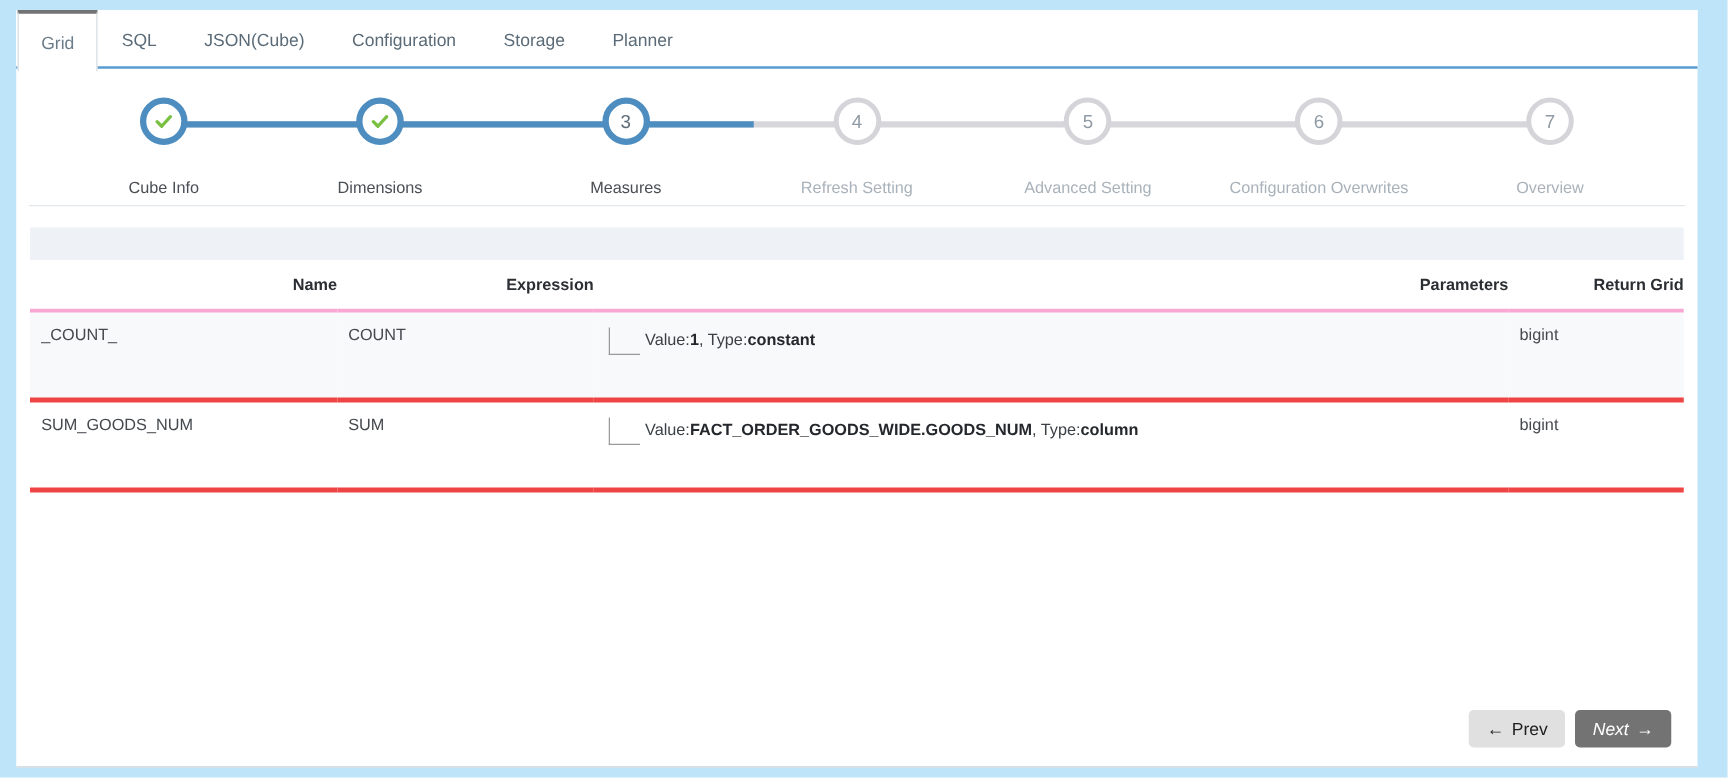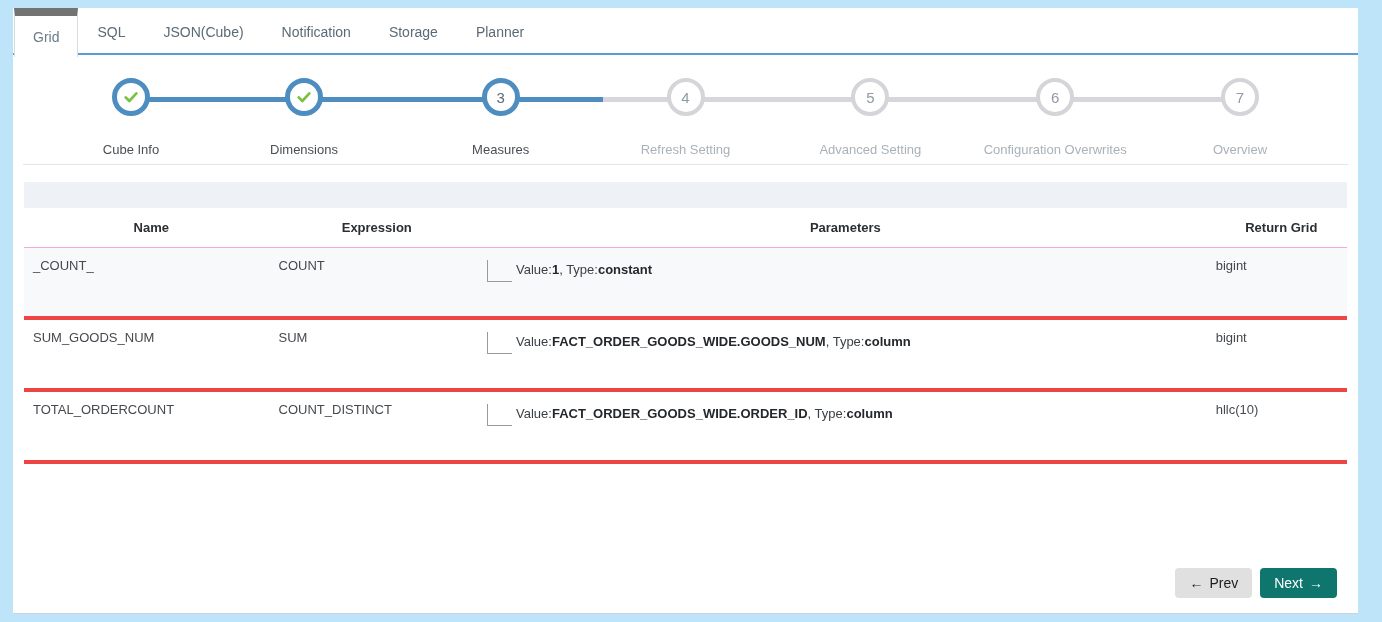--- a/index.html
+++ b/index.html
@@ -42,21 +42,21 @@
     cursor: pointer;
     position: relative;
     background: transparent;
     border: 1px solid transparent;
     border-bottom: none;
     min-width: 58px;
   }
   .tab.active {
     background: #fff;
     border: 1px solid #d5dde2;
-    border-top: 8px solid #737373;
+    border-top: 3px solid #737373;
     border-bottom: none;
     margin-bottom: -2px;
     height: 49px;
     color: #6b7c88;
   }
 
   
   .page-title {
     font-size: 19px;
     color: #33383d;
@@ -134,26 +134,26 @@
   }
 
   
   table.grid {
     margin: 0 11px;
     width: calc(100% - 22px);
     border-collapse: collapse;
     table-layout: fixed;
   }
   table.grid th {
-    text-align: center;
+    text-align: right;
     font-size: 13px;
     font-weight: bold;
     color: #2b2f33;
     padding: 12px 0 12px 9px;
-    border-bottom: 1px solid #f9a8d4;
+    border-bottom: 3px solid #f9a8d4;
   }
   table.grid td {
     font-size: 13px;
     color: #45494e;
     padding: 10px 0 10px 9px;
     border-bottom: 4px solid #ef4444;
     vertical-align: top;
   }
   table.grid tbody tr.odd td { background: #f8f9fa; }
   .col-name  { width: 245px; }
@@ -203,42 +203,42 @@
     font-size: 14px;
     font-family: "Liberation Sans", sans-serif;
     padding: 8px 14px;
     cursor: pointer;
     display: inline-flex;
     align-items: center;
     gap: 6px;
     line-height: 1;
   }
   .btn-prev { background: #e0e0e0; color: #1d1d1d; }
-  .btn-next { background: #0f766e; color: #ffffff; }
+  .btn-next { background: #737373; color: #ffffff; font-style: italic; }
   .arrow { font-size: 14px; line-height: 1; }
 </style>
 </head>
 <body>
 
 <div id="page">
   <div class="panel">
 
     <div class="tabbar">
       <div class="tabs" id="tabs">
           <div class="tab active">
             <span>Grid</span>
           </div>
           <div class="tab">
             <span>SQL</span>
           </div>
           <div class="tab">
             <span>JSON(Cube)</span>
           </div>
           <div class="tab">
-            <span>Notification</span>
+            <span>Configuration</span>
           </div>
           <div class="tab">
             <span>Storage</span>
           </div>
           <div class="tab">
             <span>Planner</span>
           </div>
         </div>
     </div>
 
@@ -333,33 +333,20 @@
             <td>
               <div class="param-box">
                 <div class="param-row">
                   <span class="branch"></span>
                   <span class="param-text"><span>Value:</span><b>FACT_ORDER_GOODS_WIDE.GOODS_NUM</b><span>, Type:</span><b>column</b></span>
                 </div>
               </div>
             </td>
             <td class="cell-ret">bigint</td>
           </tr>
-          <tr class="even">
-            <td class="cell-name">TOTAL_ORDERCOUNT</td>
-            <td class="cell-expr">COUNT_DISTINCT</td>
-            <td>
-              <div class="param-box">
-                <div class="param-row">
-                  <span class="branch"></span>
-                  <span class="param-text"><span>Value:</span><b>FACT_ORDER_GOODS_WIDE.ORDER_ID</b><span>, Type:</span><b>column</b></span>
-                </div>
-              </div>
-            </td>
-            <td class="cell-ret">hllc(10)</td>
-          </tr>
         </tbody>
     </table>
 
     <div class="footer">
       <button class="btn btn-prev">
         <span class="arrow">←</span>
         <span>Prev</span>
       </button>
       <button class="btn btn-next">
         <span>Next</span>

